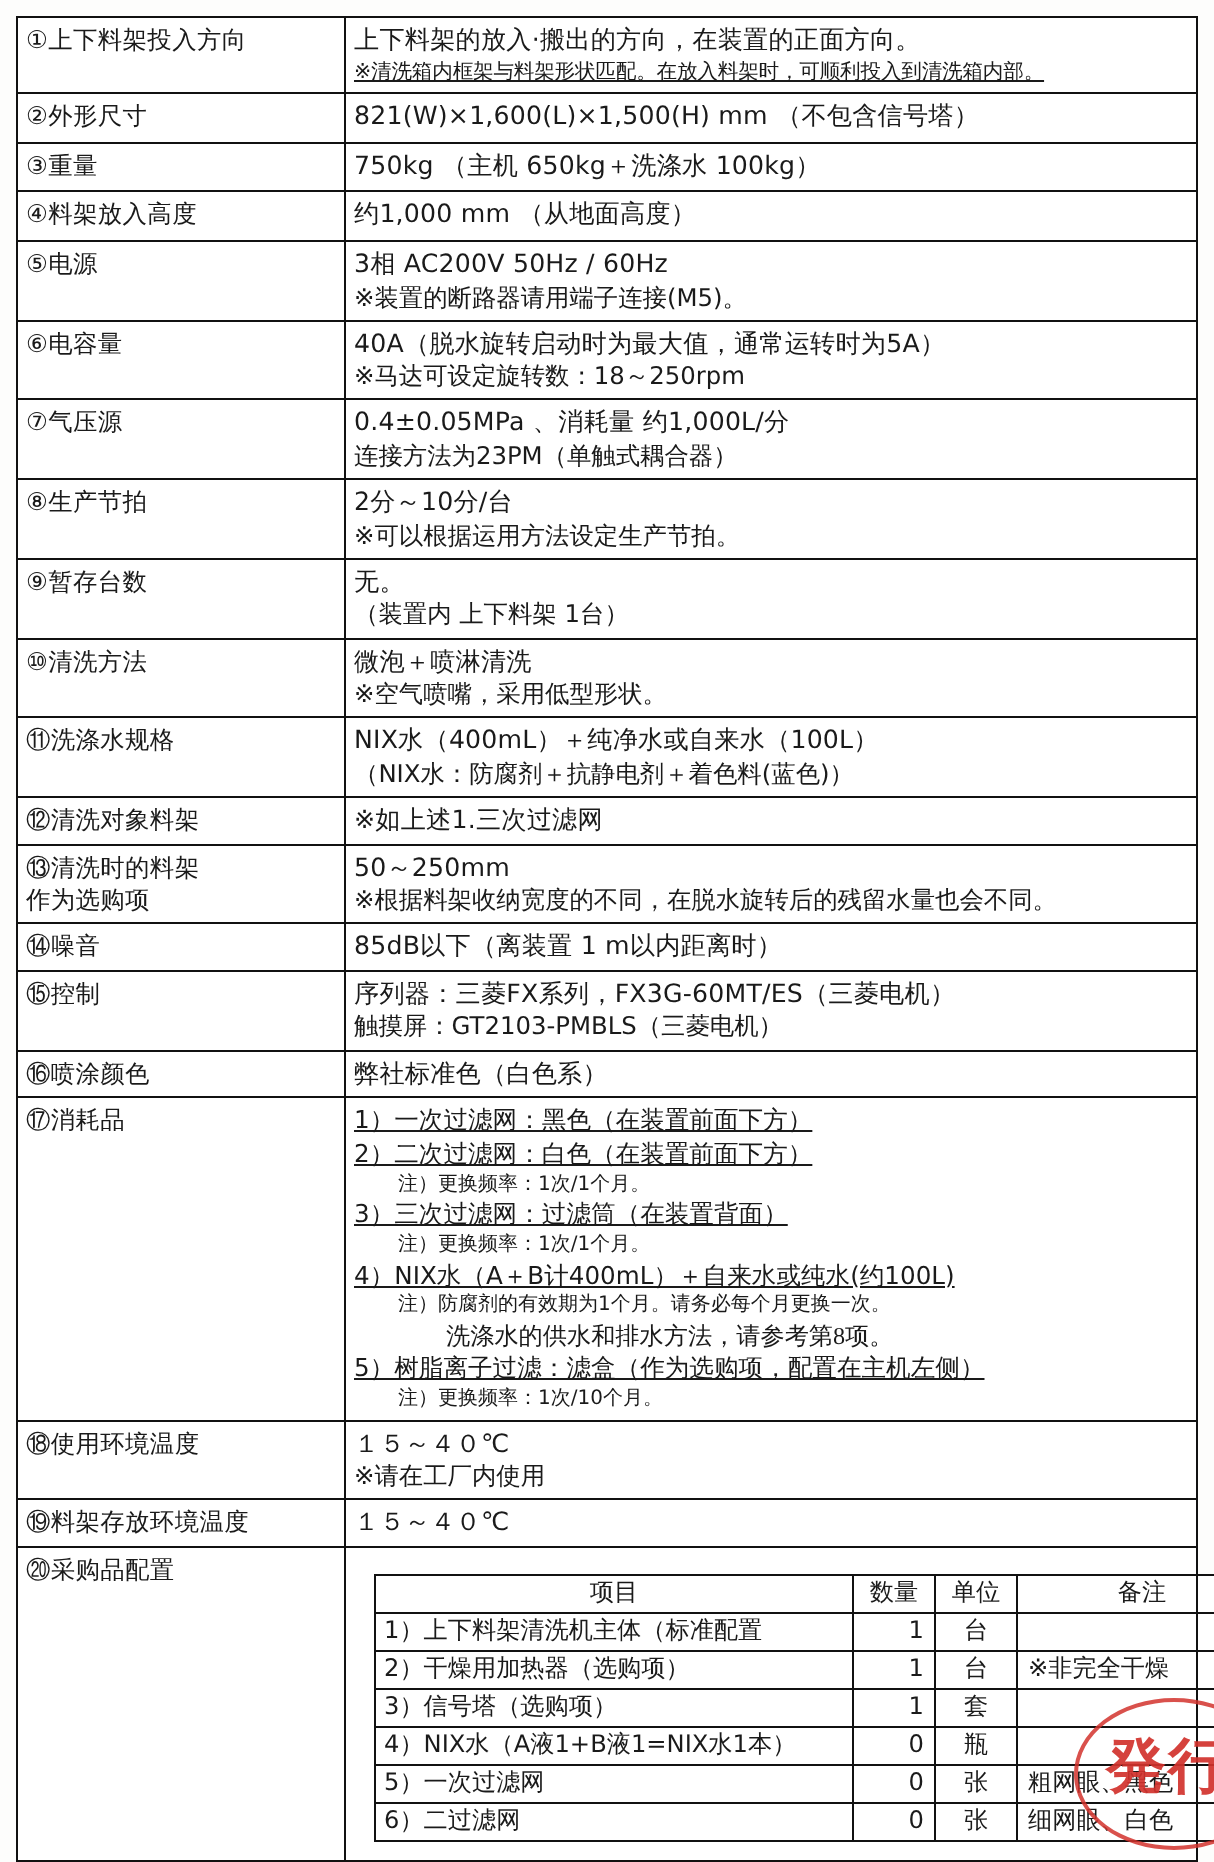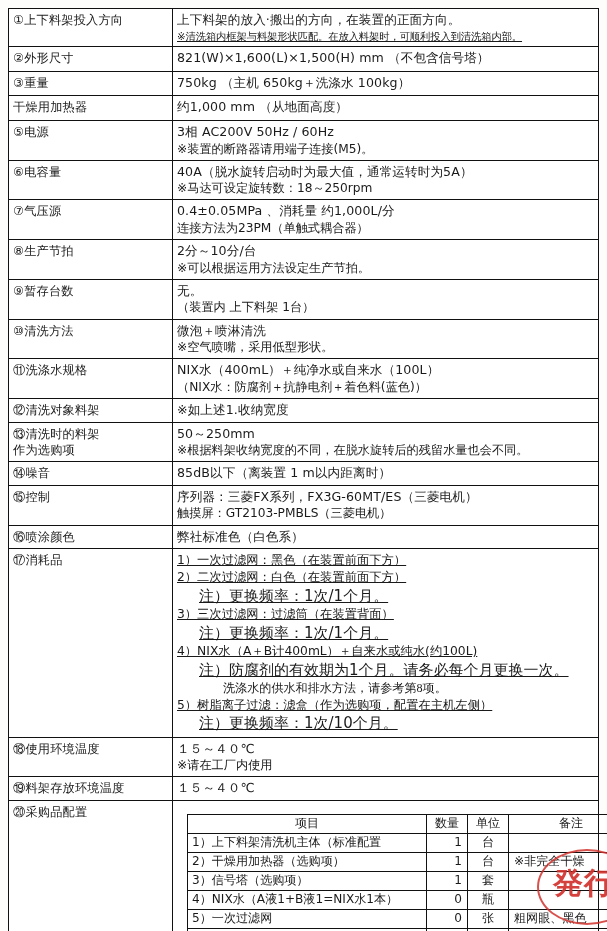--- a/index.html
+++ b/index.html
@@ -70,24 +70,23 @@
 
   
   .cons-item {
     white-space: pre-line;
     font-size: 12.3px;
     line-height: 1.36;
     text-decoration: underline;
   }
   .cons-note {
     white-space: pre-line;
-    font-size: 15px;
+    font-size: 10px;
     line-height: 1.36;
     padding-left: 22px;
-    text-decoration: underline;
   }
   .cons-note2 {
     white-space: pre-line;
     font-size: 12.1px;
     line-height: 1.36;
     padding-left: 46px;
     font-family: Liberation Serif, serif;
   }
 
   
@@ -172,21 +171,21 @@
 
       <tr>
         <td class="label">③重量</td>
         <td class="value">
           <div class="v-main">750kg  （主机 650kg＋洗涤水 100kg）</div>
           <div class="v-note"></div>
         </td>
       </tr>
 
       <tr>
-        <td class="label">干燥用加热器</td>
+        <td class="label">④料架放入高度</td>
         <td class="value">
           <div class="v-main">约1,000  mm （从地面高度）</div>
           <div class="v-note"></div>
         </td>
       </tr>
 
       <tr>
         <td class="label">⑤电源</td>
         <td class="value">
           <div class="v-main">3相  AC200V   50Hz  /  60Hz</div>
@@ -238,21 +237,21 @@
         <td class="label">⑪洗涤水规格</td>
         <td class="value">
           <div class="v-main">NIX水（400mL）＋纯净水或自来水（100L）</div>
           <div class="v-sub">（NIX水：防腐剂＋抗静电剂＋着色料(蓝色)）</div>
         </td>
       </tr>
 
       <tr>
         <td class="label">⑫清洗对象料架</td>
         <td class="value">
-          <div class="v-main">※如上述1.收纳宽度</div>
+          <div class="v-main">※如上述1.三次过滤网</div>
           <div class="v-sub"></div>
         </td>
       </tr>
 
       <tr>
         <td class="label">⑬清洗时的料架
   作为选购项</td>
         <td class="value">
           <div class="v-main">50～250mm</div>
           <div class="v-sub">※根据料架收纳宽度的不同，在脱水旋转后的残留水量也会不同。</div>

